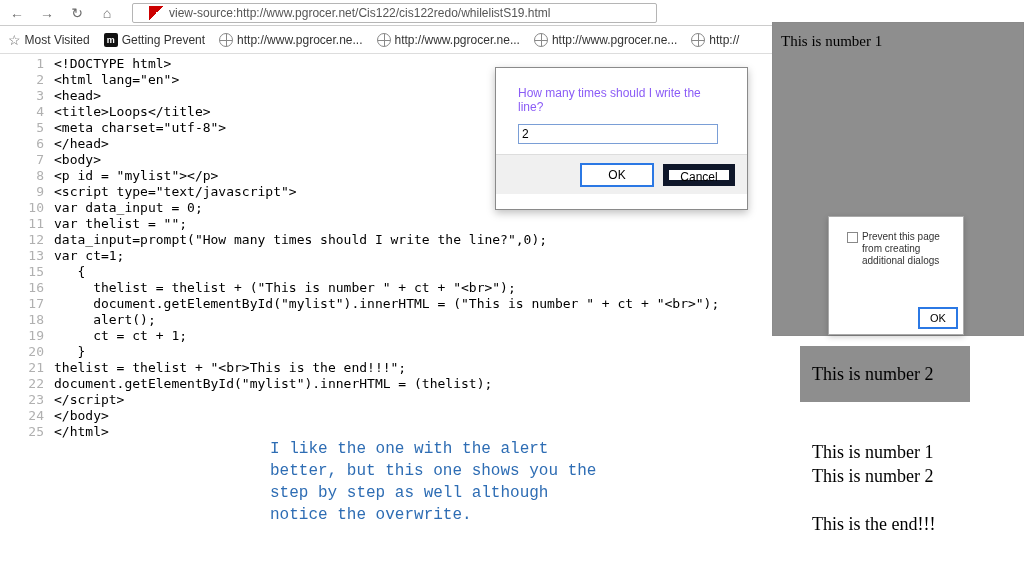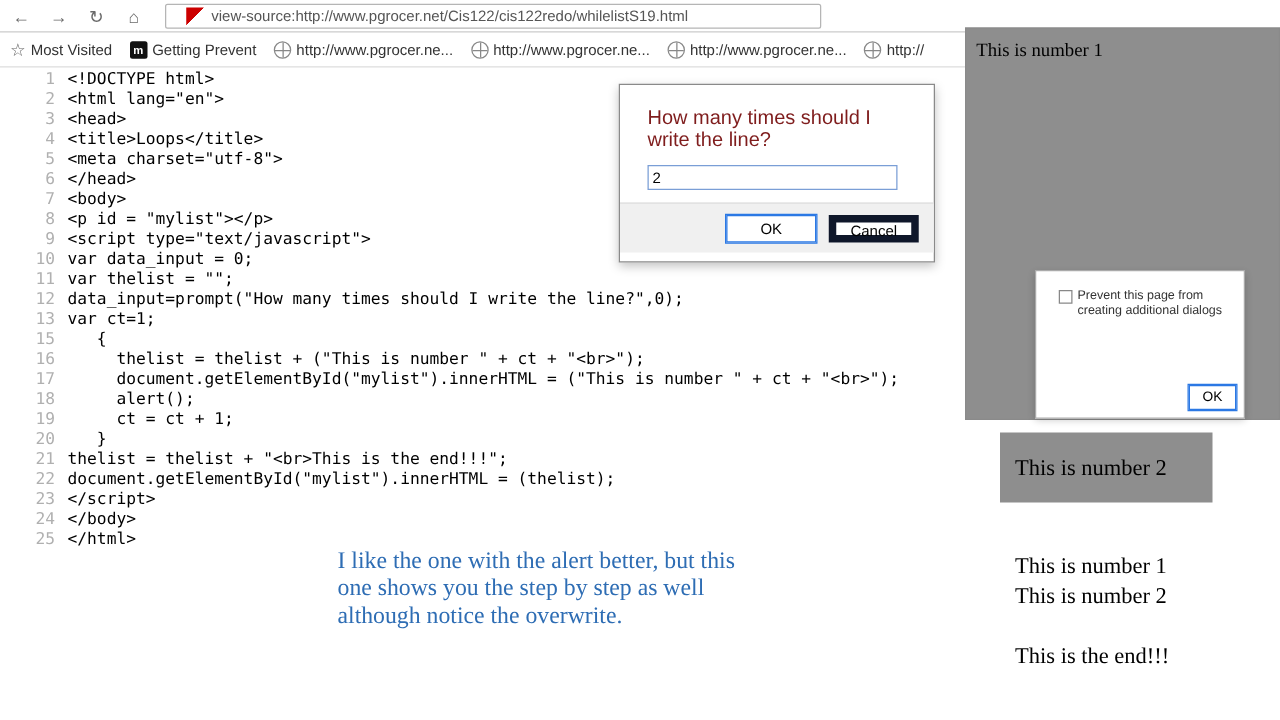--- a/index.html
+++ b/index.html
@@ -16,33 +16,33 @@
   .bm-item .globe::before{content:"";position:absolute;left:50%;top:0;bottom:0;border-left:1px solid #888;}
   .bm-item .globe::after{content:"";position:absolute;top:50%;left:0;right:0;border-top:1px solid #888;}
   .bm-item .moz{width:14px;height:14px;background:#111;color:#fff;font-size:9px;font-weight:bold;text-align:center;line-height:14px;border-radius:2px;}
   .bm-item .star{color:#666;font-size:14px;}
   
   .code-wrap{position:absolute;left:20px;top:56px;font-family:Consolas,Menlo,monospace;font-size:13px;line-height:16px;}
   .code-line{display:flex;}
   .lineno{width:24px;text-align:right;color:#b0b0b0;margin-right:10px;user-select:none;}
   .code-text{white-space:pre;color:#000;}
   
-  .annotation{position:absolute;left:270px;top:438px;width:330px;font-size:19px;line-height:22px;color:#2e6db4;font-family:Liberation Serif, serif;}
+  .annotation{position:absolute;left:270px;top:438px;width:330px;font-size:16px;line-height:22px;color:#2e6db4;font-family:Liberation Mono, monospace;}
   
   .prompt-dialog{position:absolute;left:495px;top:67px;width:253px;height:143px;border:1px solid #8a8a8a;background:#fff;box-shadow:0 3px 8px rgba(0,0,0,0.25);}
   .prompt-body{padding:18px 18px 10px 22px;}
-  .prompt-q{font-size:16px;color:#7f1d1d;margin-bottom:10px;}
+  .prompt-q{font-size:12px;color:#8b5cf6;margin-bottom:10px;}
   .prompt-input{width:200px;height:20px;border:1px solid #7a9ed6;padding:1px 3px;font-size:12px;}
   .prompt-footer{background:#f0f0f0;border-top:1px solid #ddd;height:40px;display:flex;align-items:center;justify-content:flex-end;gap:10px;padding-right:12px;}
   .dlg-btn{width:72px;height:22px;background:#fff;border:6px solid #0f172a;font-size:12px;cursor:pointer;}
   .dlg-btn.primary{border:1px solid #2b78e4;outline:1px solid #2b78e4;}
   
   .panel-1{position:absolute;left:772px;top:22px;width:252px;height:314px;background:#8e8e8e;border:1px solid #8a8a8a;}
   .panel-1 .txt{font-family:'Times New Roman',serif;font-size:15px;color:#000;padding:10px 8px 0 8px;}
-  .sub-dialog{position:absolute;left:55px;top:193px;width:168px;height:119px;background:#fff;border:1px solid #aaa;box-shadow:0 2px 6px rgba(0,0,0,0.2);}
+  .sub-dialog{position:absolute;left:55px;top:193px;width:136px;height:119px;background:#fff;border:1px solid #aaa;box-shadow:0 2px 6px rgba(0,0,0,0.2);}
   .sub-dialog .chk-row{display:flex;align-items:flex-start;gap:4px;padding:14px 8px 0 18px;}
   .sub-dialog .chk{width:11px;height:11px;border:1px solid #888;margin-top:1px;flex:none;}
   .sub-dialog .chk-label{font-size:10px;color:#333;line-height:12px;}
   .sub-dialog .ok-row{position:absolute;right:6px;bottom:6px;}
   .sub-dialog .ok-btn{width:38px;height:20px;background:#fff;border:1px solid #2b78e4;outline:1px solid #2b78e4;font-size:11px;}
   .panel-2{position:absolute;left:800px;top:346px;width:170px;height:56px;background:#8e8e8e;display:flex;align-items:center;padding-left:12px;}
   .panel-2 span{font-family:'Times New Roman',serif;font-size:18px;color:#000;}
   .panel-3{position:absolute;left:812px;top:440px;font-family:'Times New Roman',serif;font-size:18px;color:#000;line-height:24px;}
 </style>
 </head>

